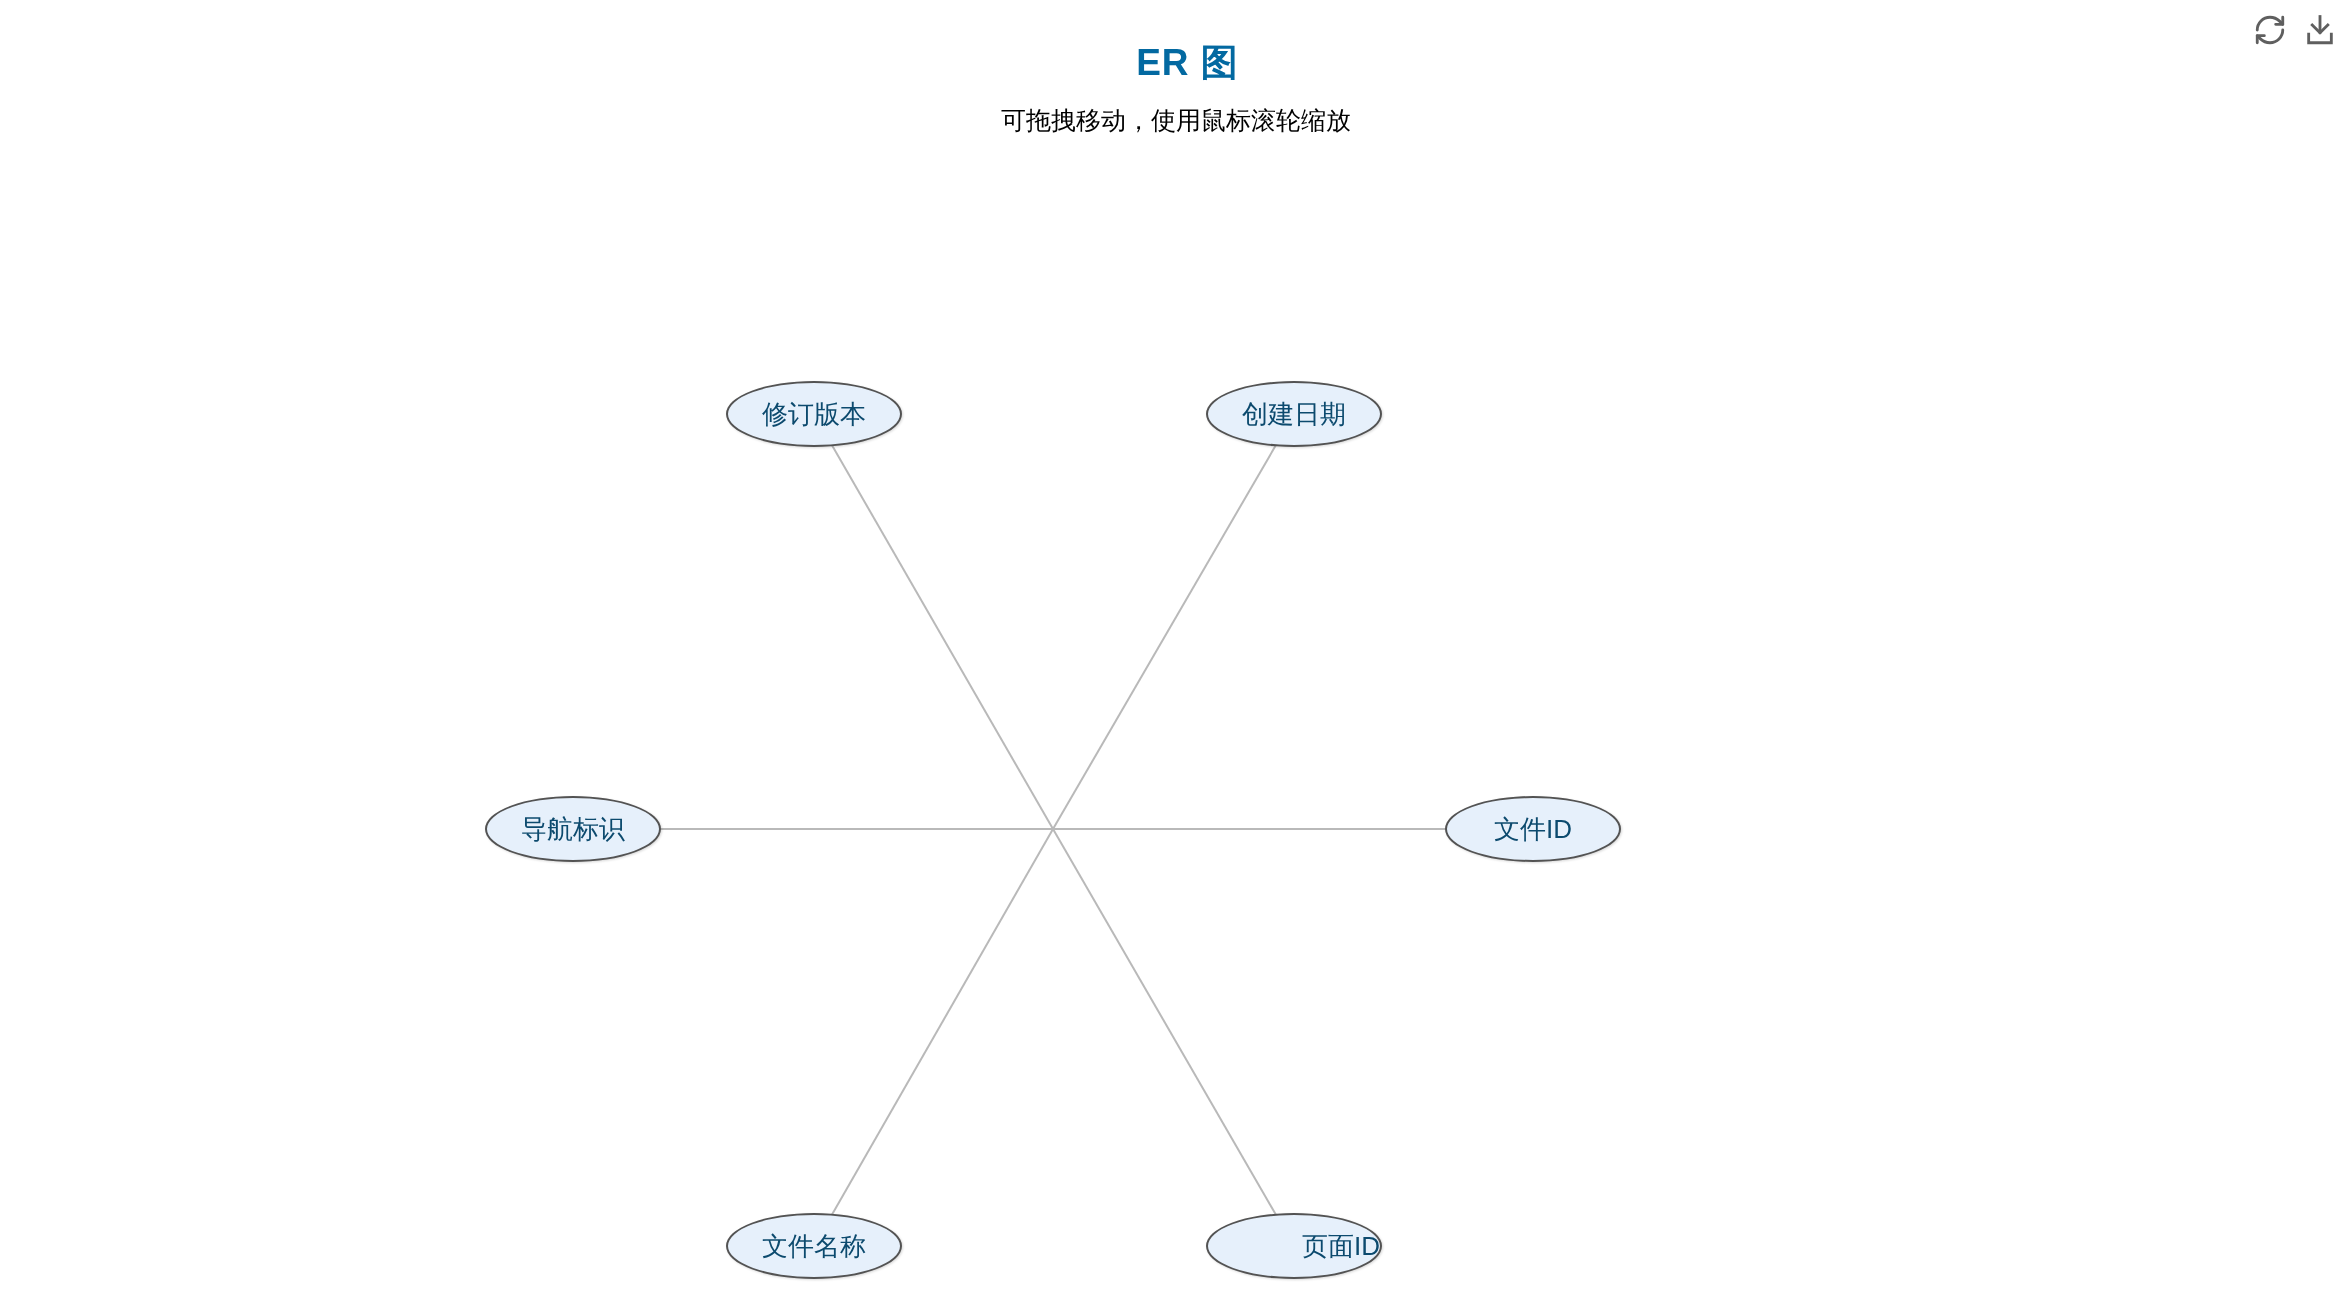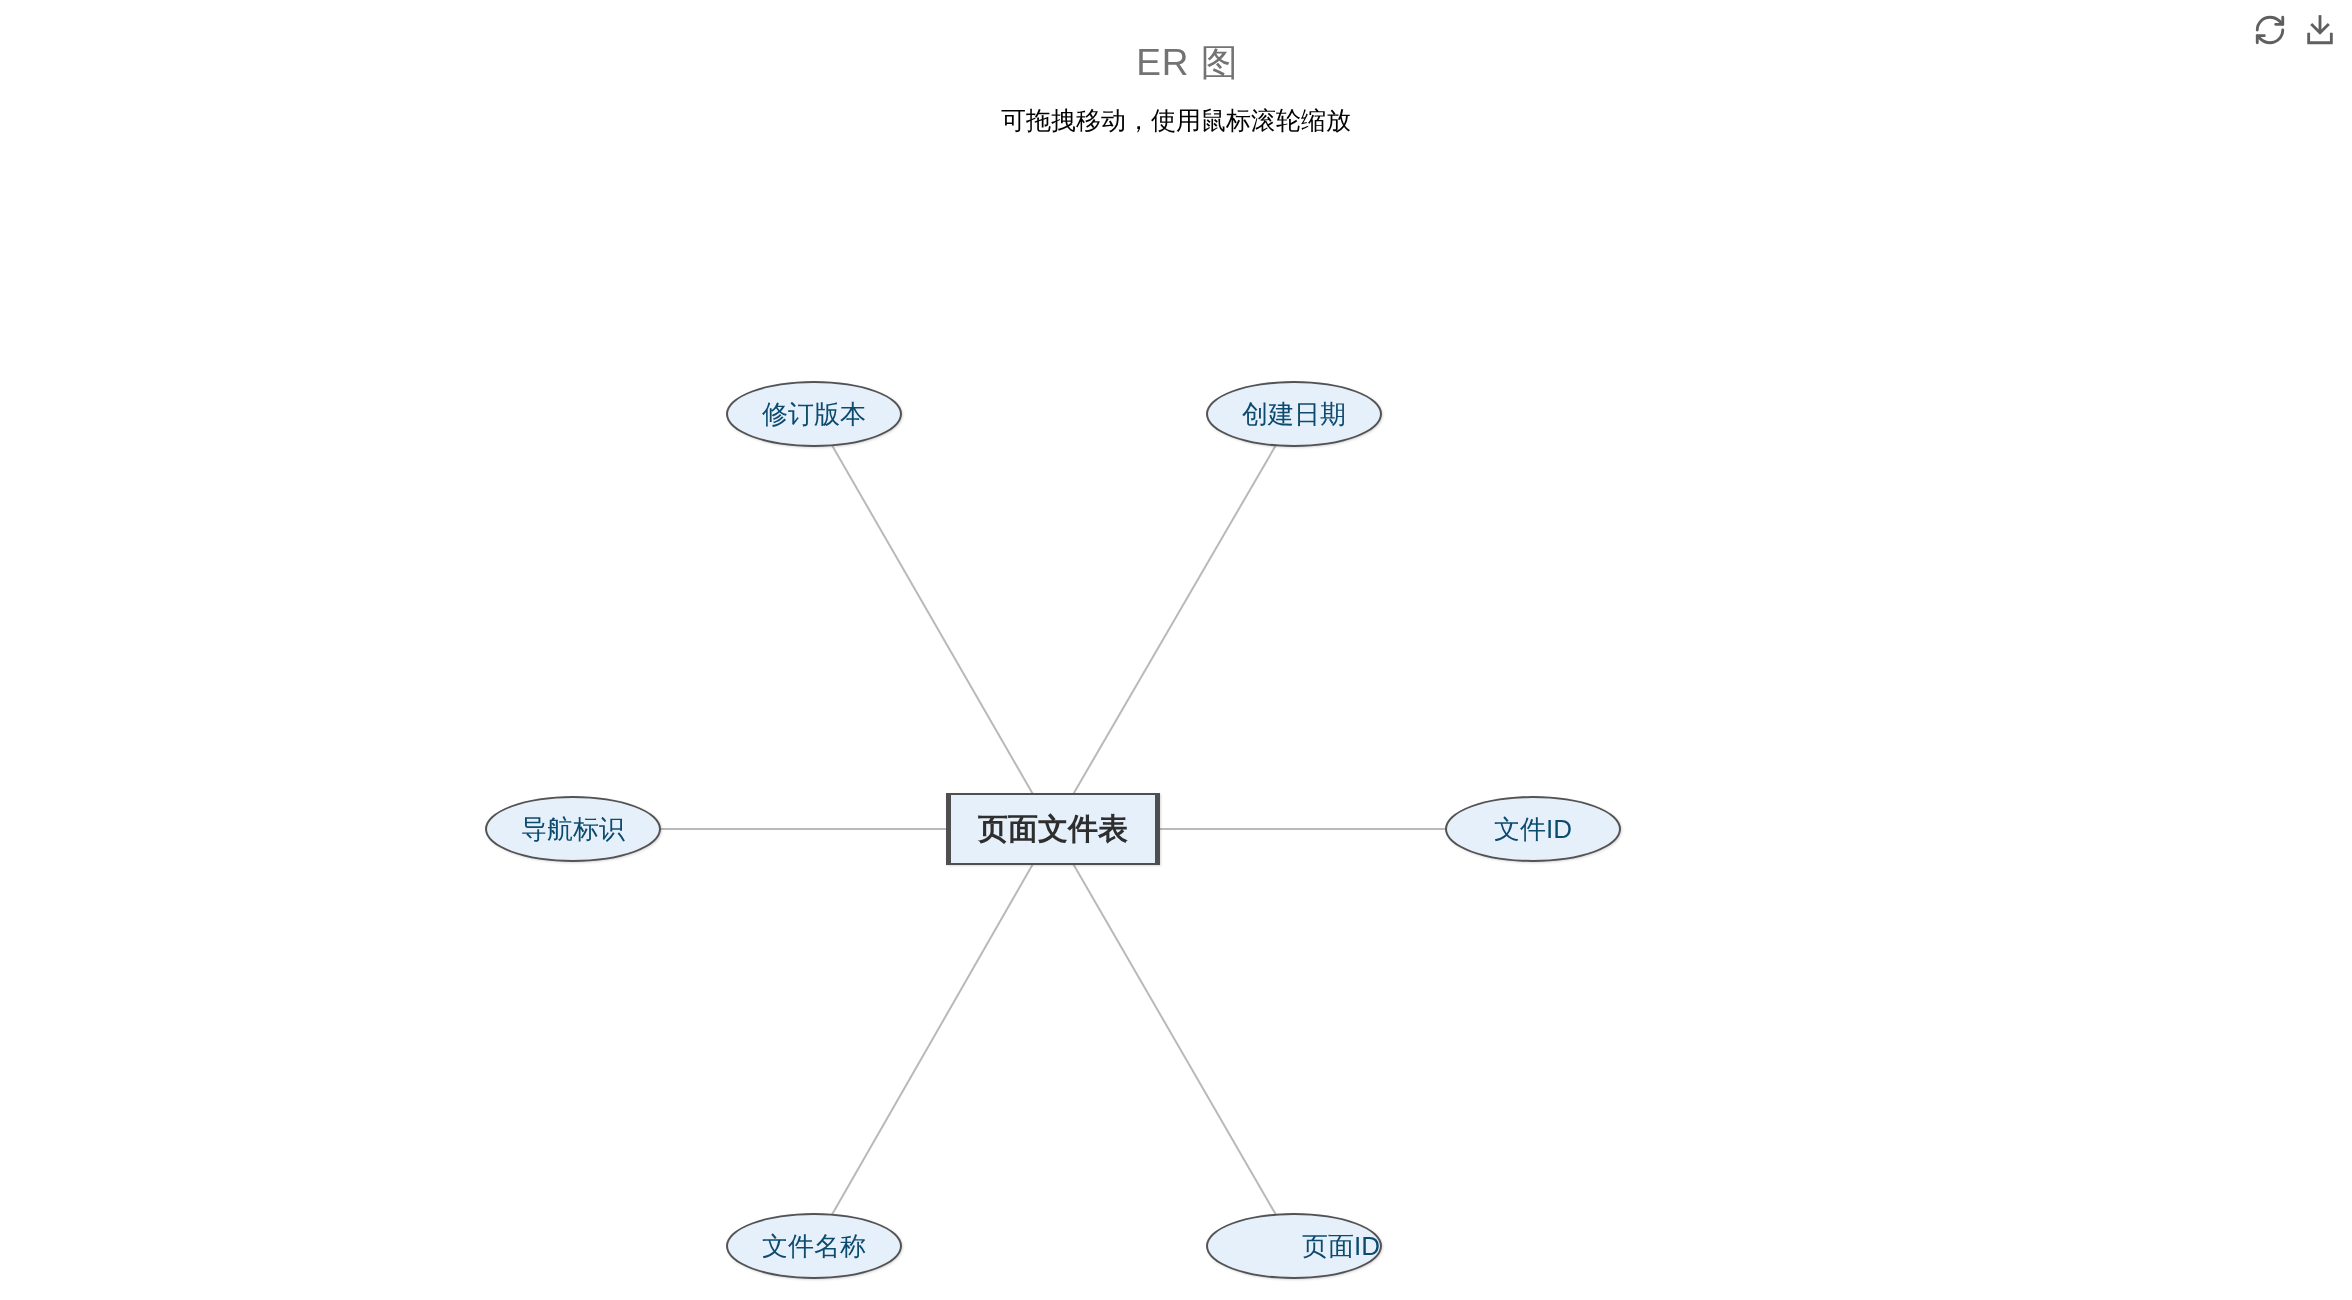--- a/index.html
+++ b/index.html
@@ -6,21 +6,21 @@
   html, body {
     width: 2352px; height: 1300px;
     background: #ffffff;
     overflow: hidden;
     font-family: "Liberation Sans", "DejaVu Sans", sans-serif;
   }
   .page { position: relative; width: 2352px; height: 1300px; background: #fff; }
 
   
   .header { position: absolute; top: 38px; left: 0; width: 100%; text-align: center; z-index: 5; pointer-events: none; }
-  .header h1 { font-size: 37px; font-weight: 400; color: #737373; letter-spacing: 1px; padding-left: 23px; }
+  .header h1 { font-size: 37px; font-weight: 700; color: #0369a1; letter-spacing: 1px; padding-left: 23px; }
   .header p  { margin-top: 16px; font-size: 25px; font-weight: 400; color: #000000; }
 
   
   .toolbar { position: absolute; top: 12px; right: 14px; display: flex; gap: 14px; z-index: 10; }
   .icon-btn { background: none; border: none; padding: 0; cursor: pointer; width: 36px; height: 36px;
               display: flex; align-items: center; justify-content: center; }
   .icon-btn svg { width: 34px; height: 34px; stroke: #5f5f5f; fill: none; stroke-width: 2; }
 
   
   .canvas { position: absolute; inset: 0; z-index: 1; cursor: grab; }
@@ -74,23 +74,20 @@
   <div class="canvas">
     <svg class="edges" viewBox="0 0 2352 1300">
       <line x1="1053" y1="829" x2="814" y2="414"></line>
       <line x1="1053" y1="829" x2="1294" y2="414"></line>
       <line x1="1053" y1="829" x2="573" y2="829"></line>
       <line x1="1053" y1="829" x2="1533" y2="829"></line>
       <line x1="1053" y1="829" x2="814" y2="1246"></line>
       <line x1="1053" y1="829" x2="1294" y2="1246"></line>
     </svg>
 
-    <div class="node entity">
-      <span>页面文件表</span>
-    </div>
 
     <div class="node attr a0">
       <span>修订版本</span>
     </div>
     <div class="node attr a1">
       <span>创建日期</span>
     </div>
     <div class="node attr a2">
       <span>导航标识</span>
     </div>

